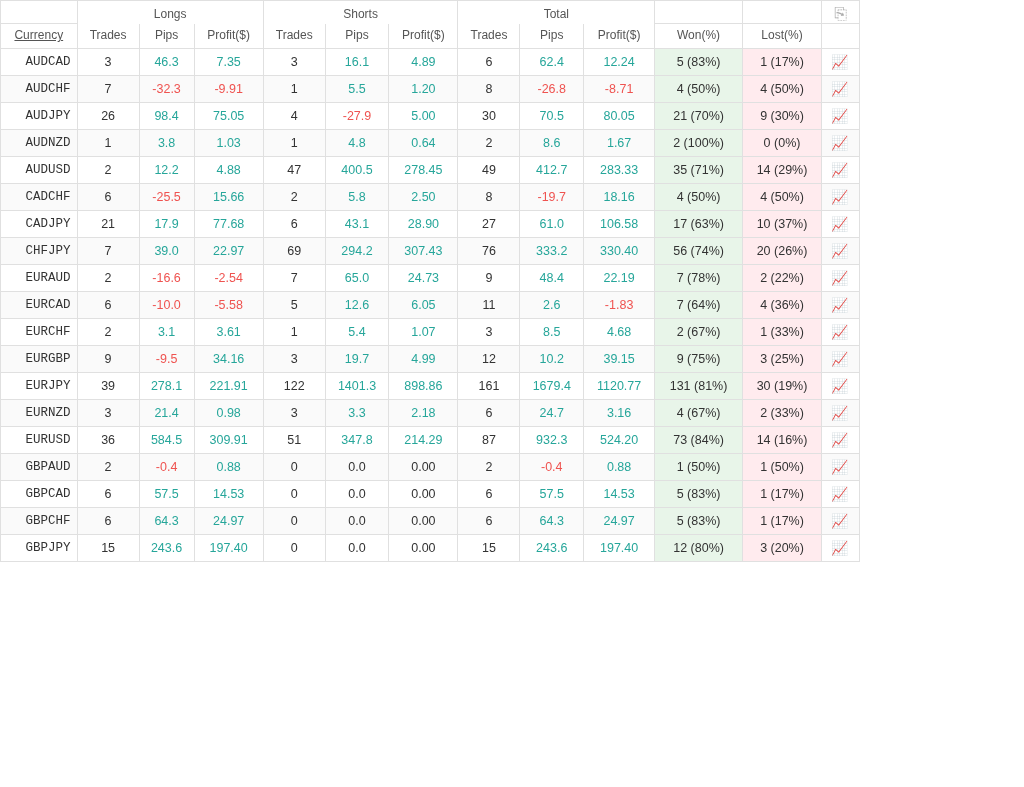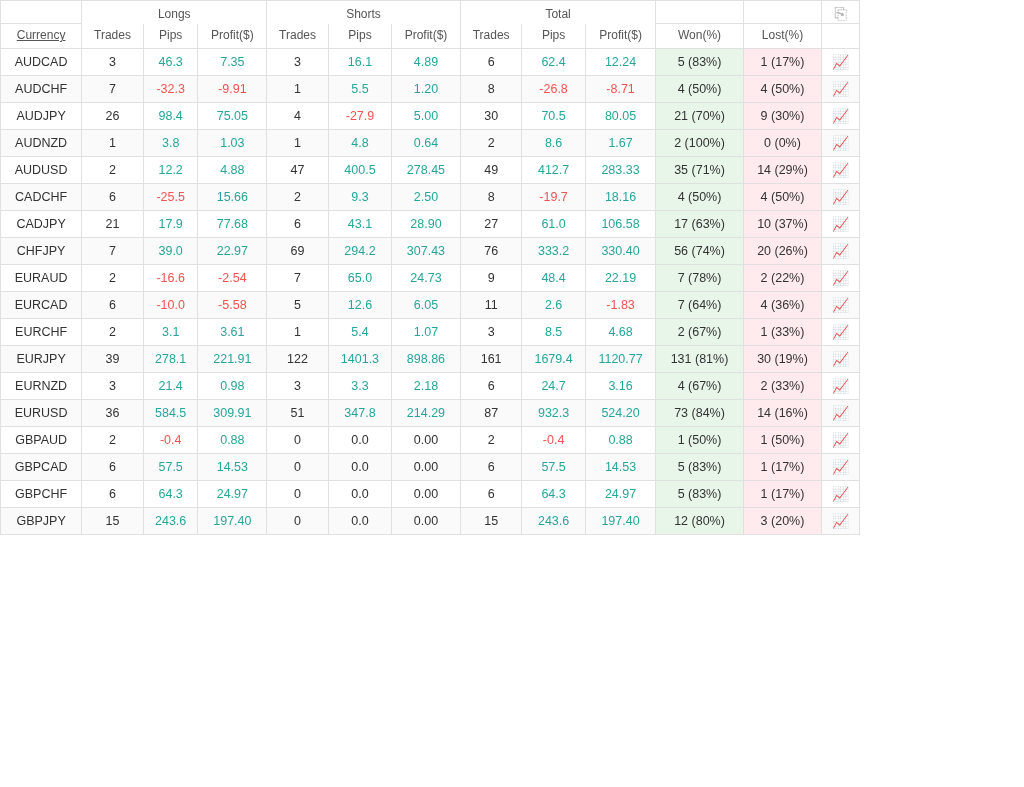--- a/index.html
+++ b/index.html
@@ -43,23 +43,24 @@
     thead tr.group-header th:first-child {
       border-bottom: 1px solid #e0e0e0;
     }
     tbody tr td {
       text-align: center;
       padding: 5px 6px;
       border: 1px solid #e0e0e0;
       font-size: 12.5px;
     }
     tbody tr td:first-child {
-      text-align: center;
+      text-align: right;
       font-weight: 500;
       color: #333;
+      font-family: Liberation Mono, monospace;
     }
     tbody tr:nth-child(even) {
       background: #fafafa;
     }
     tbody tr:nth-child(odd) {
       background: #fff;
     }
     .green { color: #26a69a; }
     .red { color: #ef5350; }
     .won-cell {
@@ -193,21 +194,21 @@
     <td class="won-cell">35 (71%)</td>
     <td class="lost-cell">14 (29%)</td>
     <td><span class="chart-icon" title="View chart">📈</span></td>
   </tr>
         <tr>
     <td>CADCHF</td>
     <td>6</td>
     <td class="red">-25.5</td>
     <td class="green">15.66</td>
     <td>2</td>
-    <td class="green">9.3</td>
+    <td class="green">5.8</td>
     <td class="green">2.50</td>
     <td>8</td>
     <td class="red">-19.7</td>
     <td class="green">18.16</td>
     <td class="won-cell">4 (50%)</td>
     <td class="lost-cell">4 (50%)</td>
     <td><span class="chart-icon" title="View chart">📈</span></td>
   </tr>
         <tr>
     <td>CADJPY</td>
@@ -278,20 +279,35 @@
     <td class="green">5.4</td>
     <td class="green">1.07</td>
     <td>3</td>
     <td class="green">8.5</td>
     <td class="green">4.68</td>
     <td class="won-cell">2 (67%)</td>
     <td class="lost-cell">1 (33%)</td>
     <td><span class="chart-icon" title="View chart">📈</span></td>
   </tr>
         <tr>
+    <td>EURGBP</td>
+    <td>9</td>
+    <td class="red">-9.5</td>
+    <td class="green">34.16</td>
+    <td>3</td>
+    <td class="green">19.7</td>
+    <td class="green">4.99</td>
+    <td>12</td>
+    <td class="green">10.2</td>
+    <td class="green">39.15</td>
+    <td class="won-cell">9 (75%)</td>
+    <td class="lost-cell">3 (25%)</td>
+    <td><span class="chart-icon" title="View chart">📈</span></td>
+  </tr>
+        <tr>
     <td>EURJPY</td>
     <td>39</td>
     <td class="green">278.1</td>
     <td class="green">221.91</td>
     <td>122</td>
     <td class="green">1401.3</td>
     <td class="green">898.86</td>
     <td>161</td>
     <td class="green">1679.4</td>
     <td class="green">1120.77</td>

